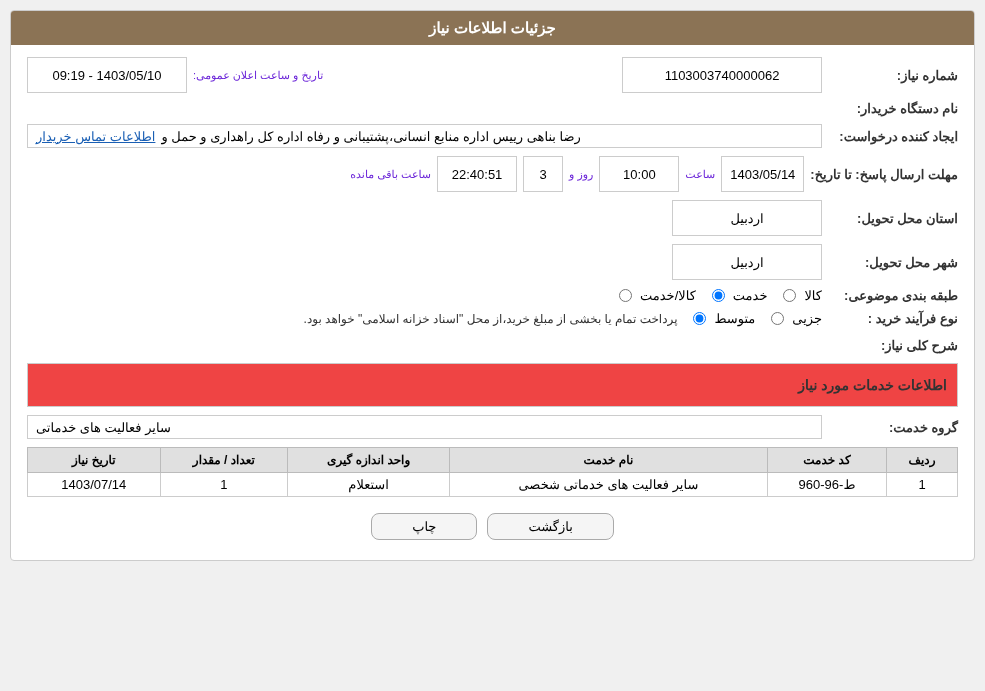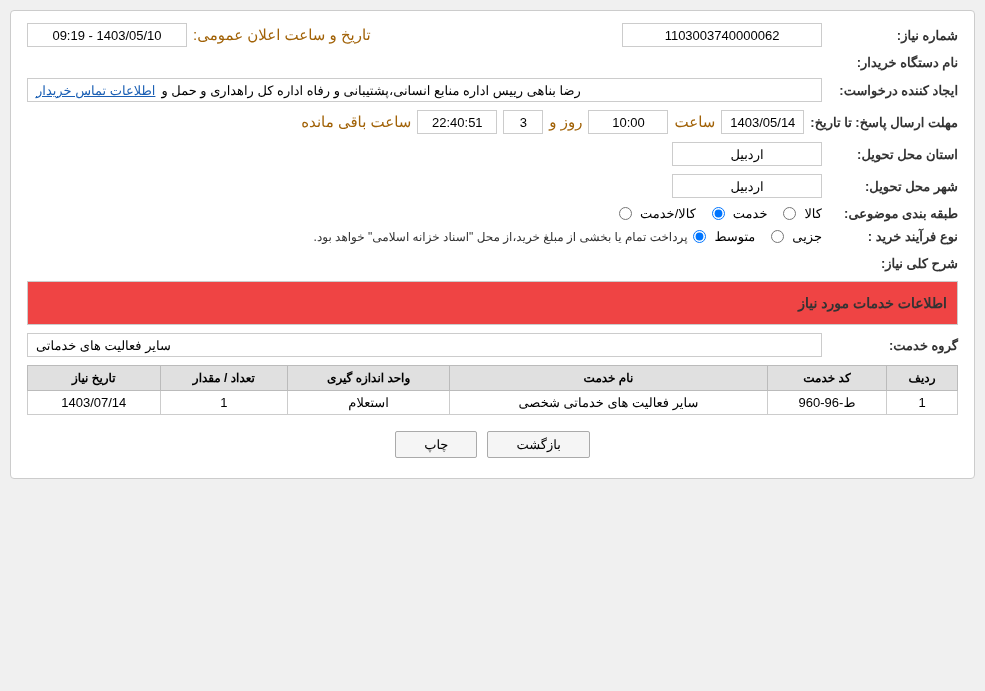--- a/index.html
+++ b/index.html
@@ -45,29 +45,29 @@
       min-width: 130px;
       text-align: right;
     }
     .value-box {
       border: 1px solid #ccc;
       background: #fff;
       padding: 3px 8px;
       min-width: 80px;
       text-align: center;
       font-size: 13px;
-      height: 24px;
+      height: 36px;
       display: flex;
       align-items: center;
       justify-content: center;
     }
     .inline-label {
-      color: #a16207;
+      color: #6d28d9;
       white-space: nowrap;
-      font-size: 15px;
+      font-size: 11px;
     }
     .link-text {
       color: #1a5fb4;
       cursor: pointer;
       text-decoration: underline;
     }
     .section-header {
       background: #ef4444;
       border: 1px solid #ccc;
       padding: 13px 10px;
@@ -131,43 +131,46 @@
       background: #f9f9f9;
     }
     .btn-row {
       display: flex;
       justify-content: center;
       gap: 10px;
       margin-top: 16px;
       margin-bottom: 8px;
     }
     .btn {
-      padding: 5px 28px;
+      padding: 5px 40px;
       border: 1px solid #aaa;
       cursor: pointer;
       font-size: 13px;
       font-family: Tahoma, Arial, sans-serif;
-      border-radius: 2px;
+      border-radius: 8px;
     }
     .btn-back {
       background: #f5f5f5;
     }
     .btn-print {
       background: #f5f5f5;
     }
     .note-text {
       font-size: 12px;
       color: #333;
     }
   </style>
 </head>
 <body>
 
 <div class="page-wrapper">
   <div class="main-card">
+    <div class="card-header">
+      <span>جزئیات اطلاعات نیاز</span>
+    </div>
     <div class="card-body">
 
       <div class="info-row">
         <span class="label">شماره نیاز:</span>
         <div class="value-box" style="min-width:200px;">1103003740000062</div>
         <span style="flex:1"></span>
         <span class="inline-label">تاریخ و ساعت اعلان عمومی:</span>
         <div class="value-box" style="min-width:160px;">1403/05/10 - 09:19</div>
       </div>
 
@@ -227,21 +230,21 @@
         <div class="radio-group">
           <div class="radio-item">
             <span>جزیی</span>
             <input type="radio" name="purchase_type" style="">
           </div>
           <div class="radio-item">
             <span>متوسط</span>
             <input type="radio" name="purchase_type" checked="" style="">
           </div>
         </div>
-        <span class="note-text" style="">پرداخت تمام یا بخشی از مبلغ خرید،از محل "اسناد خزانه اسلامی" خواهد بود.</span>
+        <span class="note-text" style="margin-right: 10px;">پرداخت تمام یا بخشی از مبلغ خرید،از محل "اسناد خزانه اسلامی" خواهد بود.</span>
       </div>
 
       <div class="info-row" style="align-items:flex-start; margin-top:8px;">
         <span class="label" style="padding-top:4px;">شرح کلی نیاز:</span>
       </div>
 
       <div class="section-header">اطلاعات خدمات مورد نیاز</div>
 
       <div class="info-row">
         <span class="label">گروه خدمت:</span>

